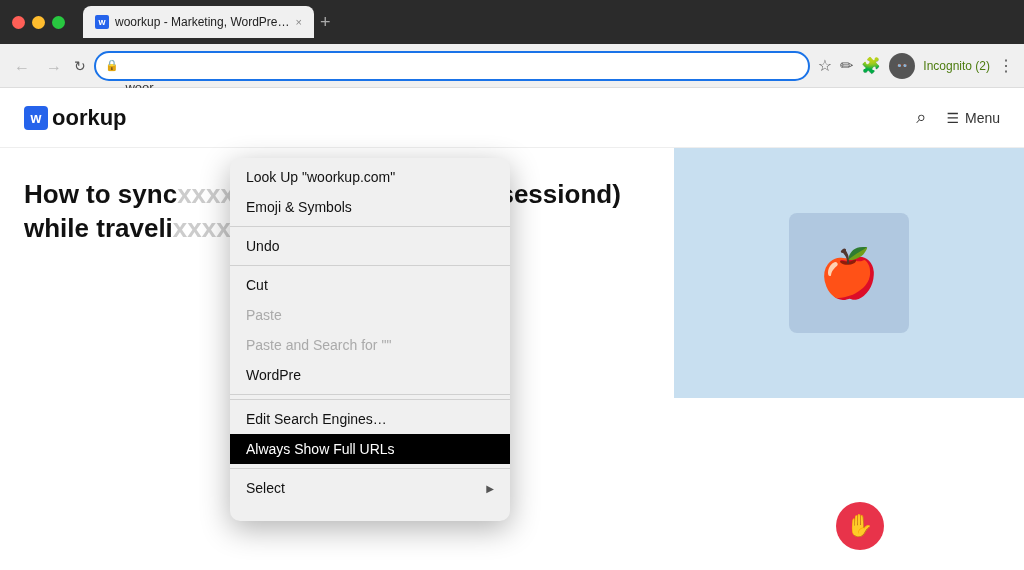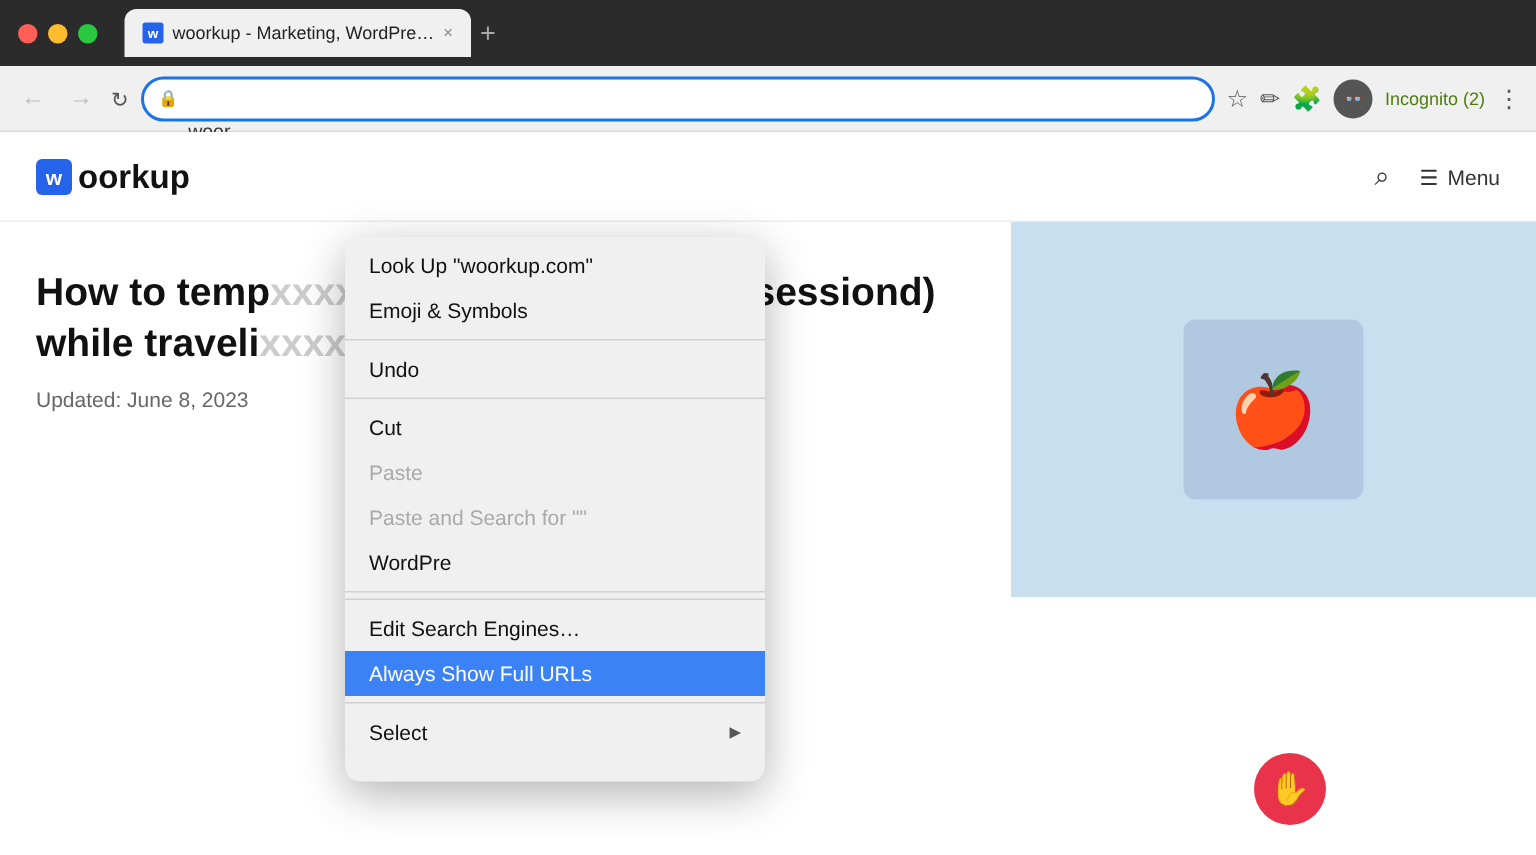--- a/index.html
+++ b/index.html
@@ -270,21 +270,21 @@
     .menu-item {
       display: flex;
       align-items: center;
       justify-content: space-between;
       padding: 7px 16px;
       font-size: 14px;
       color: #111;
       cursor: pointer;
     }
     .menu-item.highlighted {
-      background: #3b82f6;
+      background: #000000;
       color: white;
       align-items: flex-end;
     }
     .menu-item.disabled-item {
       color: #aaa;
       cursor: default;
     }
     .menu-separator {
       height: 1px;
       background: #d0d0d0;
@@ -349,25 +349,22 @@
       <span class="search-icon-btn">⌕</span>
       <div class="menu-btn">
         <span>☰</span>
         <span>Menu</span>
       </div>
     </div>
   </div>
 
   <div class="article-area">
     <div class="article-title">
-      <span>How to temp</span><span style="color:#ccc;">xxxxxxxx</span> cl<span>ud sync (nsurlsessiond)</span><br>
+      <span>How to sync</span><span style="color:#ccc;">xxxxxxxx</span> cl<span>ud sync (nsurlsessiond)</span><br>
       <span>while traveli</span><span style="color:#ccc;">xxxxxxxx</span> n
-    </div>
-    <div class="article-date">
-      <span>Updated: June 8</span>, 2023
     </div>
   </div>
 
   <div class="thumbnail-area">
     <div class="thumbnail-inner">🍎</div>
   </div>
 
   <div class="red-circle-btn">
     <span>✋</span>
   </div>

